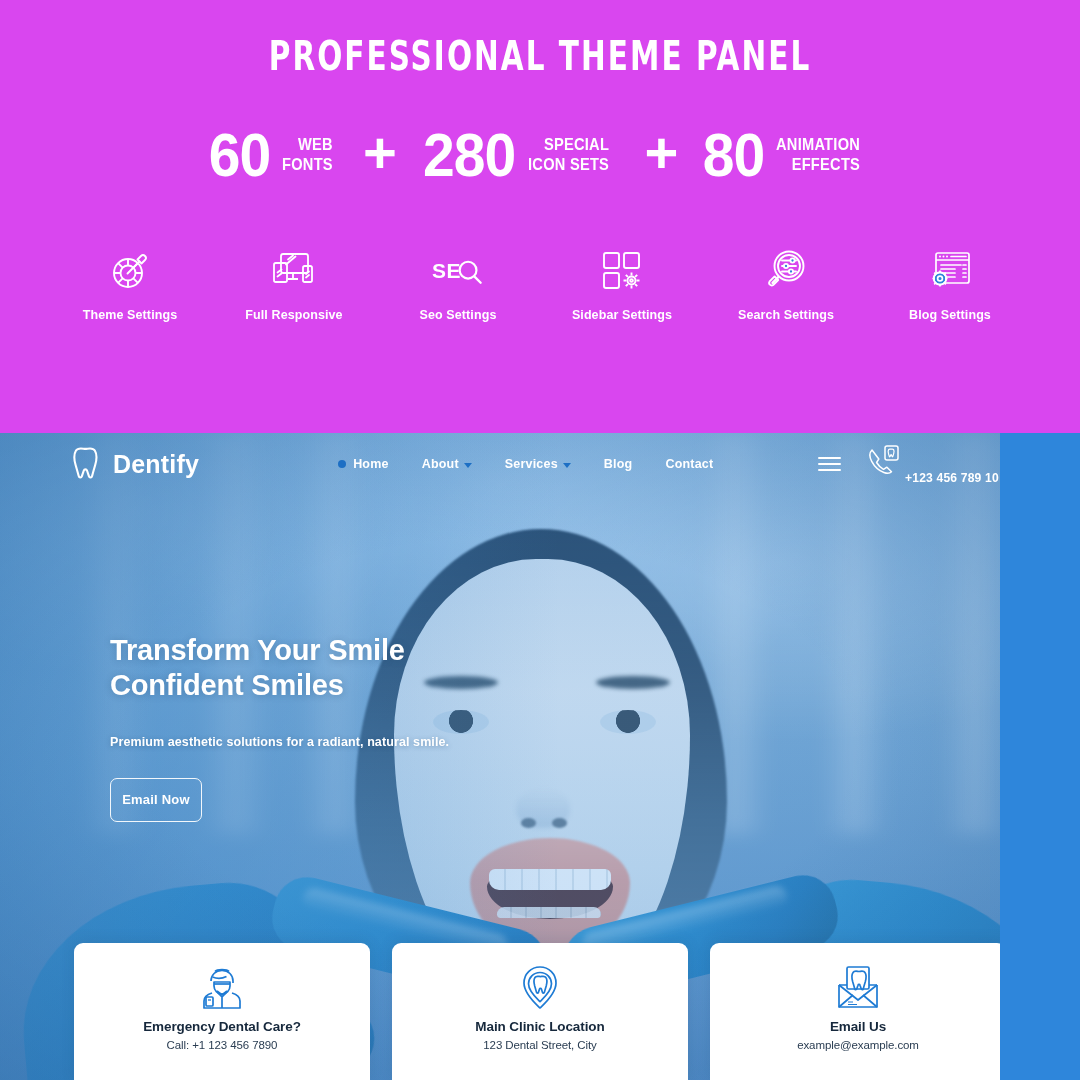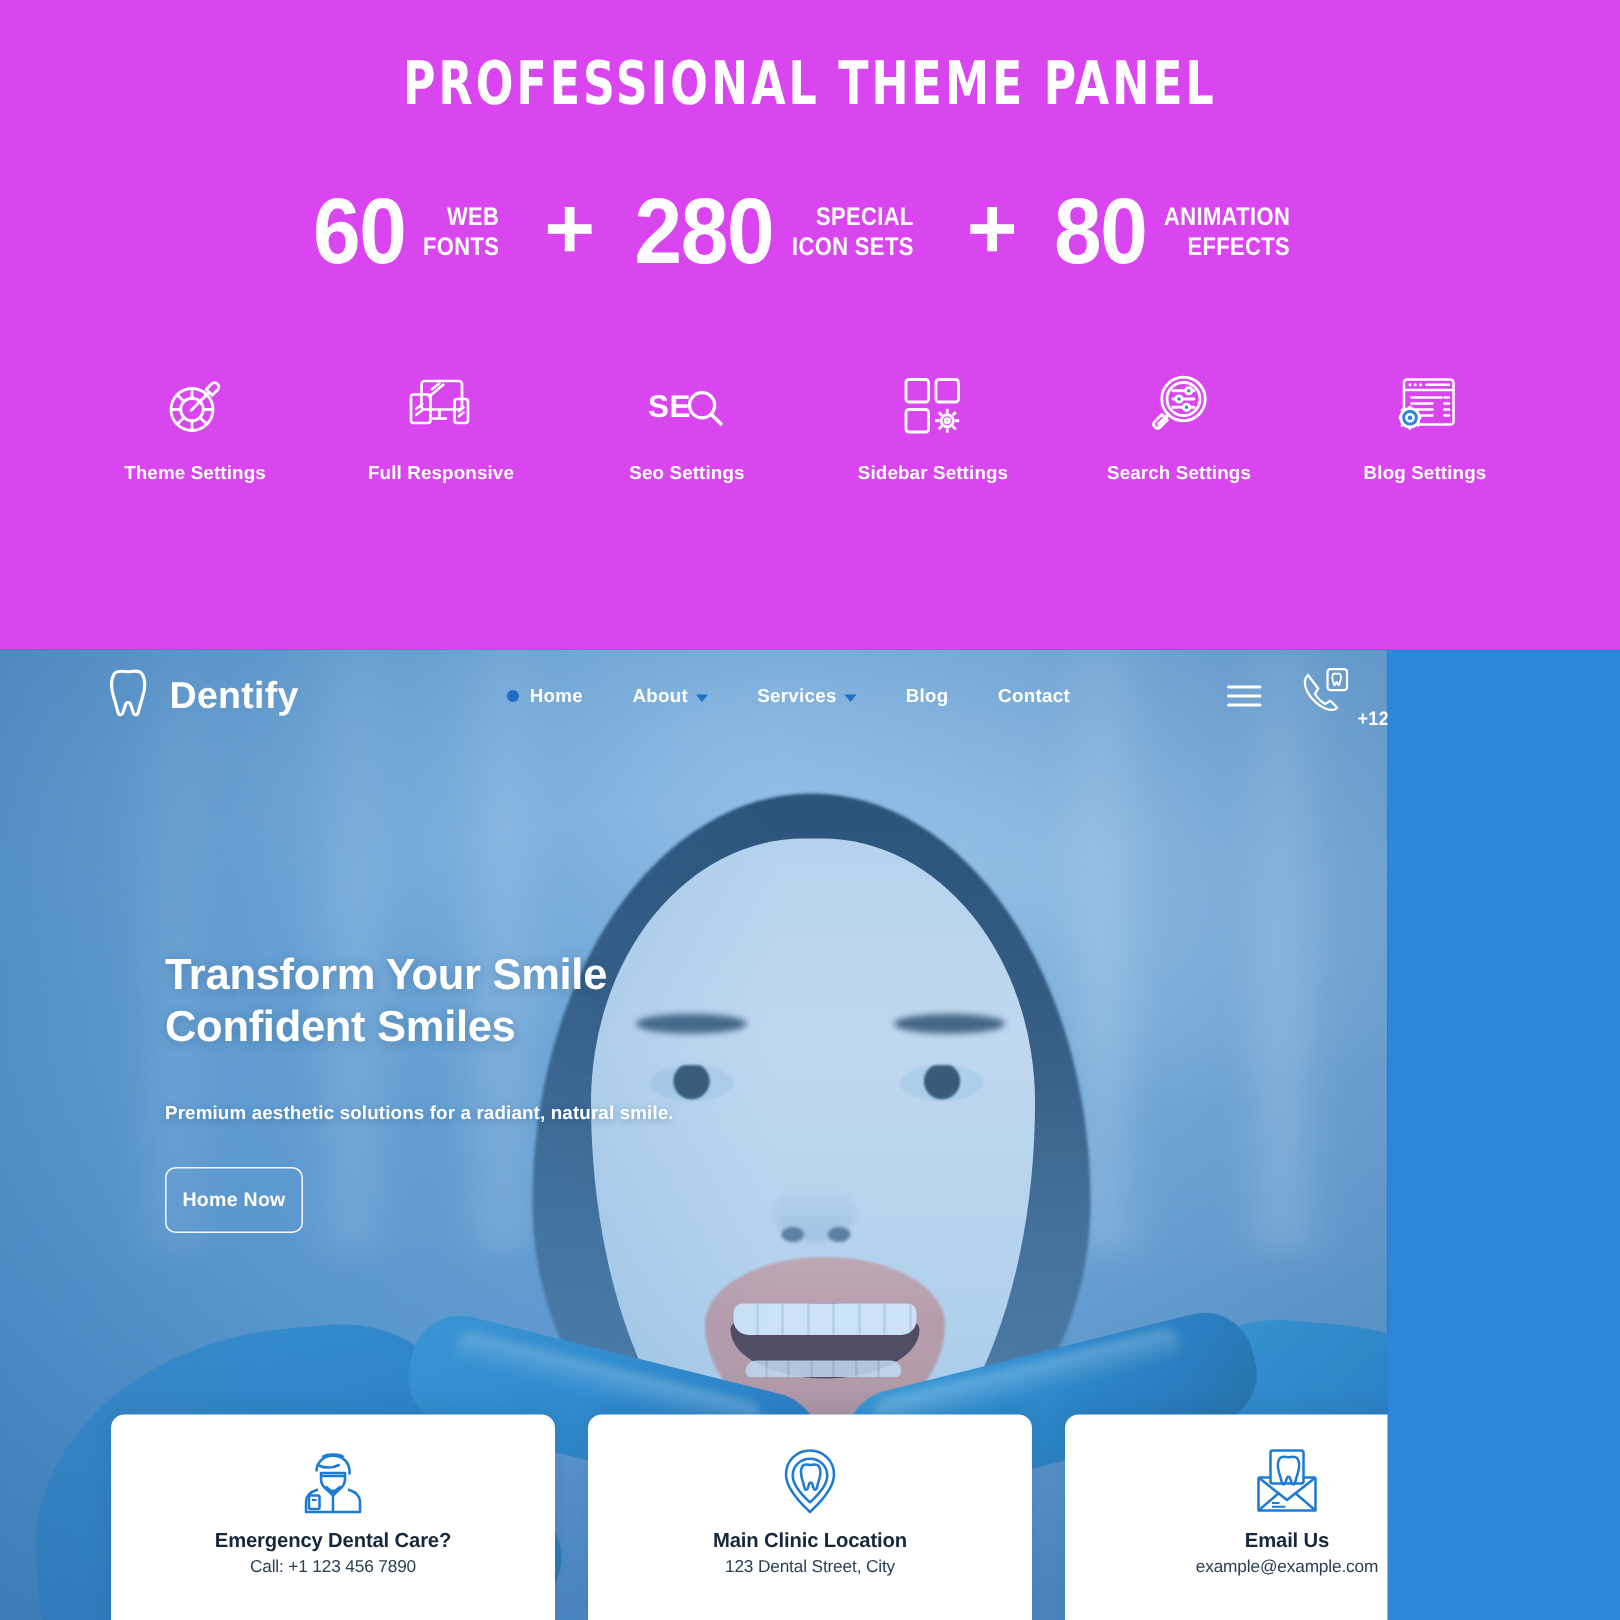--- a/index.html
+++ b/index.html
@@ -97,23 +97,23 @@
     font-size: 12.5px;
     font-weight: 600;
     letter-spacing: 0.1px;
     white-space: nowrap;
   }
 
   
   .site {
     position: absolute;
     left: 0; top: 433px;
-    width: 925px; height: 647px;
+    width: 1000px; height: 647px;
     overflow: hidden;
-    background: #4c1d95;
+    background: #3b82f6;
   }
 
   
   .photo { position: absolute; inset: 0; overflow: hidden; }
   .ph-bg {
     position: absolute; inset: 0;
     background:
       radial-gradient(ellipse 60% 45% at 78% 20%, rgba(255,255,255,.30), rgba(255,255,255,0) 62%),
       radial-gradient(ellipse 45% 40% at 14% 12%, rgba(255,255,255,.22), rgba(255,255,255,0) 65%),
       radial-gradient(ellipse 55% 50% at 50% 8%, rgba(214,233,248,.55), rgba(214,233,248,0) 70%),
@@ -579,21 +579,21 @@
         </span>
         <span class="phone-num">+123 456 789 10</span>
       </div>
     </div>
   </nav>
 
   <div class="hero">
     <div class="hero-h">Transform Your Smile</div>
     <div class="hero-h">Confident Smiles</div>
     <div class="hero-sub">Premium aesthetic solutions for a radiant, natural smile.</div>
-    <button class="btn-book">Home Now</button>
+    <button class="btn-book">Email Now</button>
   </div>
 
   <div class="cards">
 
     <div class="card">
       <span class="card-ico">
         <svg width="46" height="48" viewBox="0 0 46 48" fill="none" stroke="#1E7BD4" stroke-width="1.7" stroke-linejoin="round">
           <path d="M12 17c0-6 4.5-10.5 11-10.5S34 11 34 17v2"></path>
           <path d="M13.5 13c3.5 1.5 9 2 14-.5M16 7.5c2-2.5 12-2.5 14 0"></path>
           <path d="M15 18h16v4a8 8 0 0 1-16 0z"></path>

